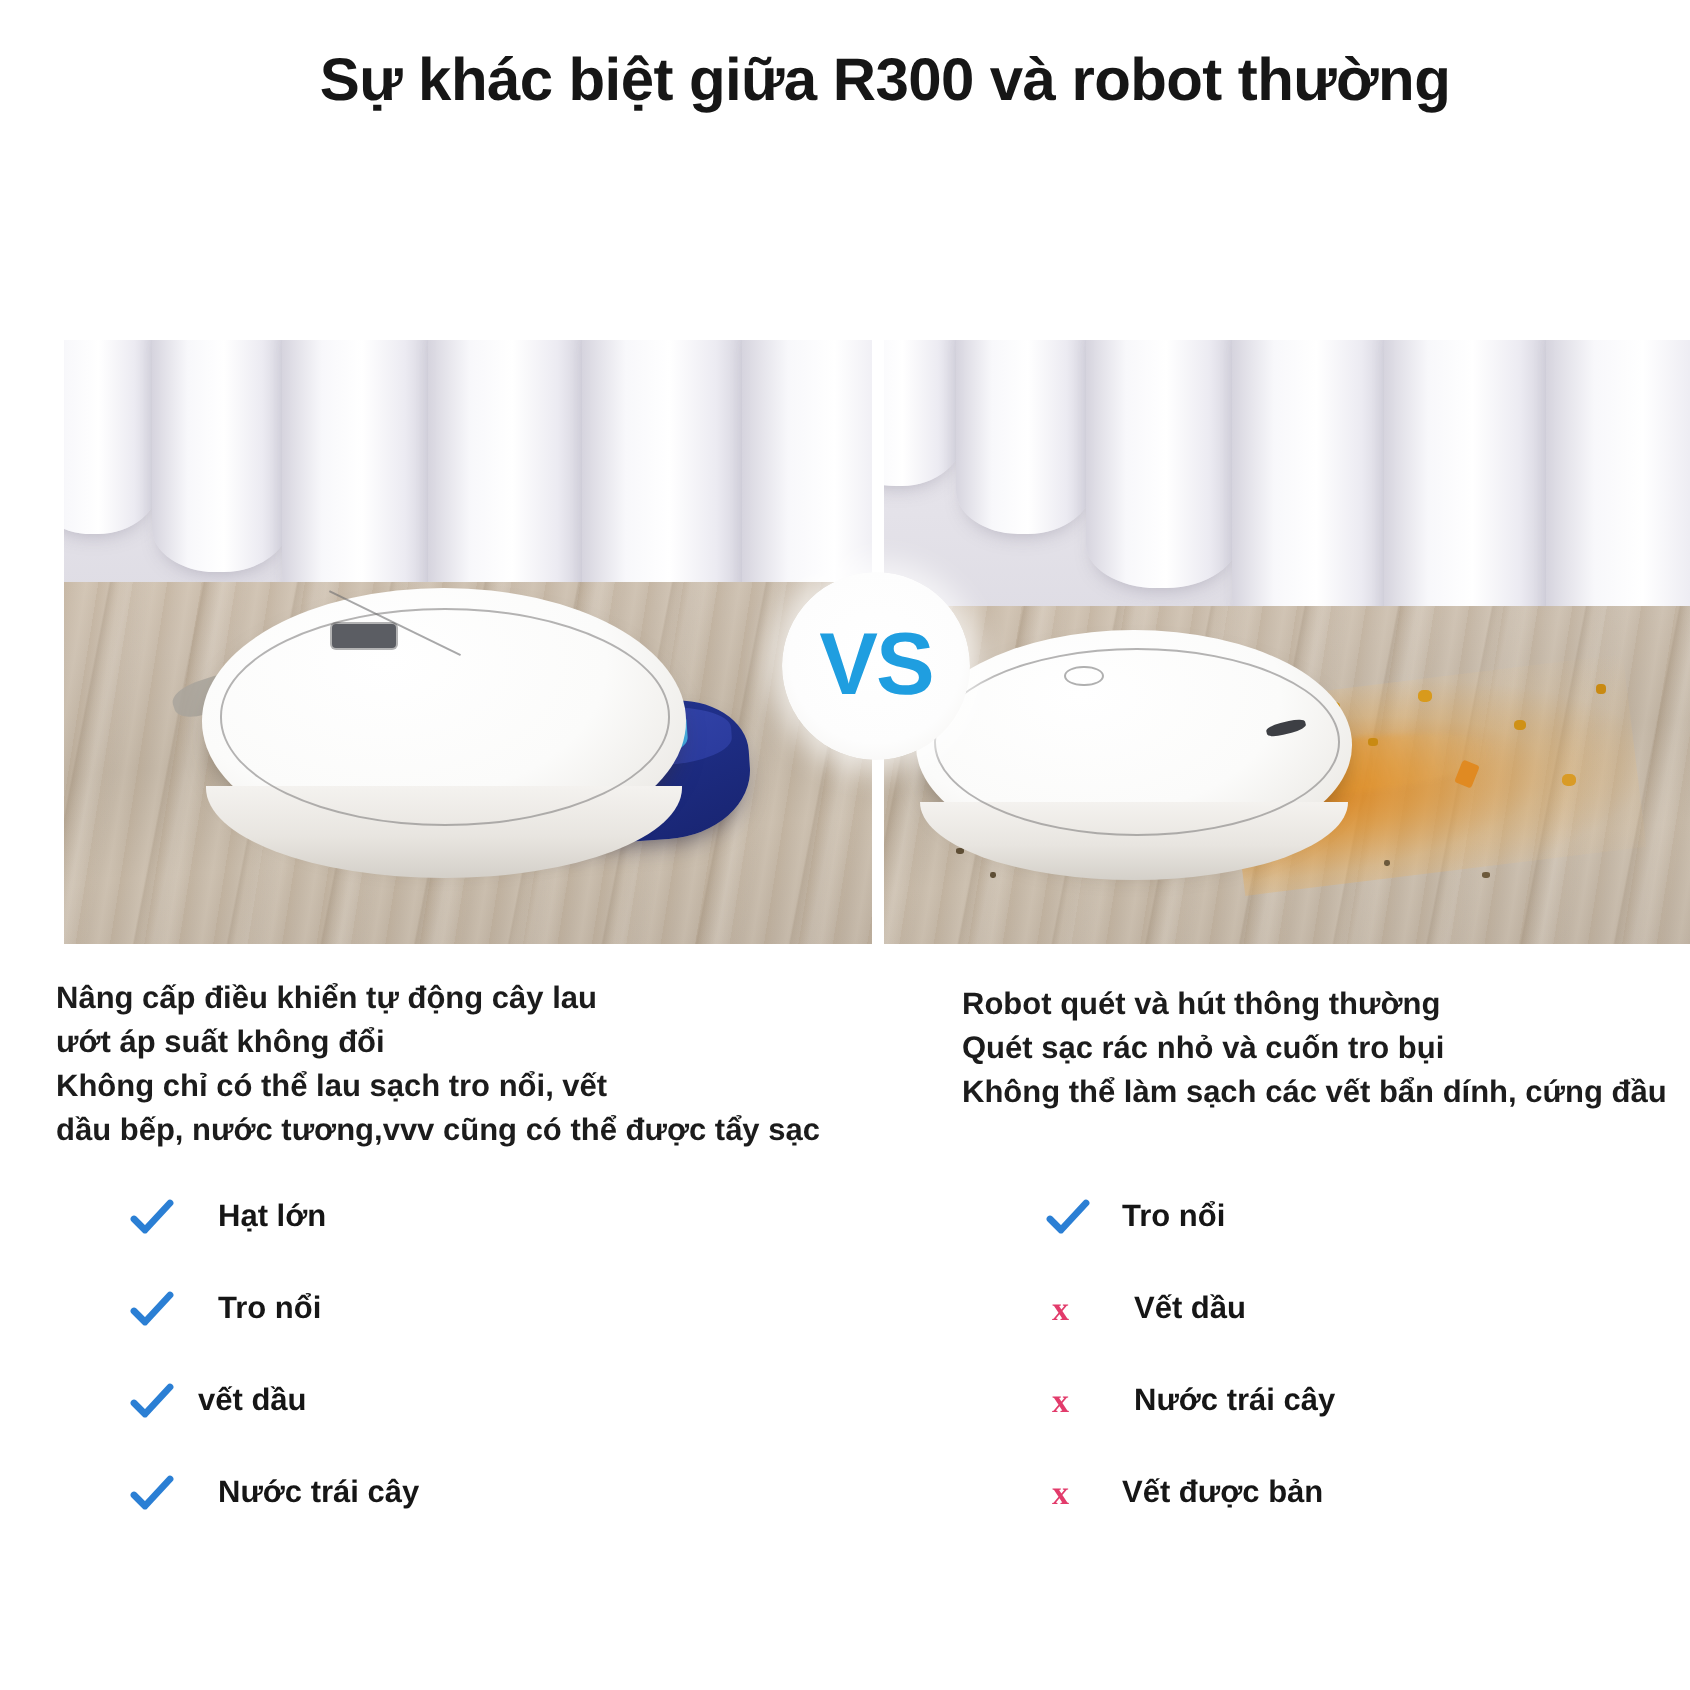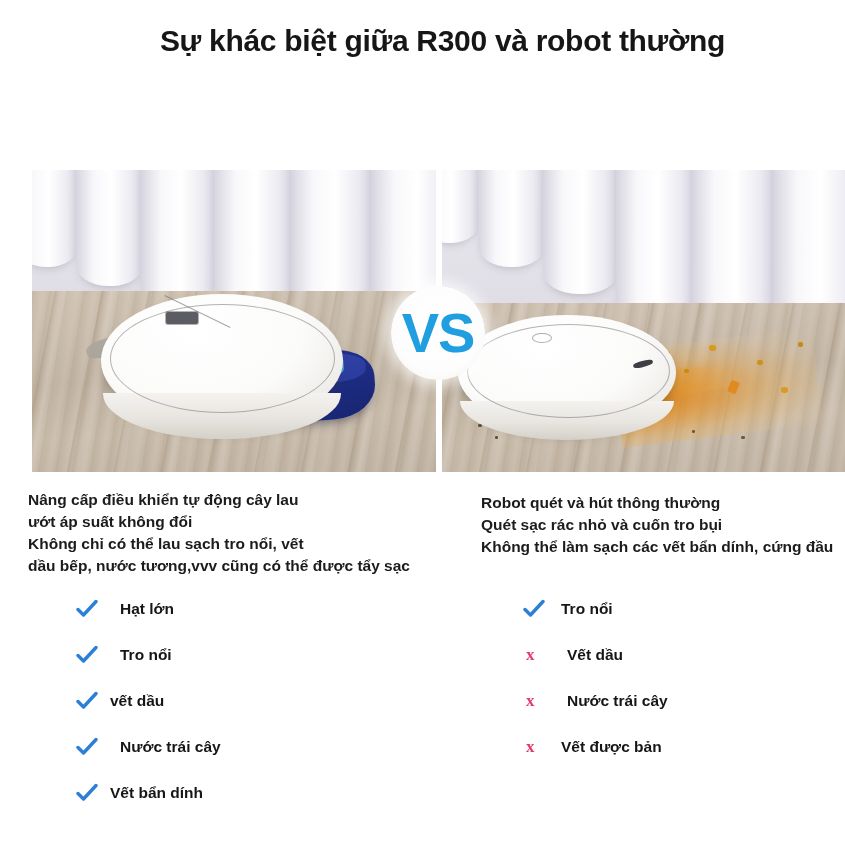--- a/index.html
+++ b/index.html
@@ -160,39 +160,39 @@
   
   .vs-badge{
     position:absolute;left:371px;top:286px;
     width:94px;height:94px;border-radius:50%;
     background:radial-gradient(circle at 50% 45%, #ffffff 0%, #fdfdfd 62%, #f6f5f3 84%, rgba(248,246,243,0.55) 100%);
     display:flex;align-items:center;justify-content:center;
     box-shadow:0 0 14px 6px rgba(255,255,255,0.65);
     z-index:5;
   }
   .vs-text{
-    font-size:56px;font-weight:bold;color:#1f9ee0;
+    font-size:44px;font-weight:bold;color:#1f9ee0;
     letter-spacing:-1px;line-height:1;
   }
 
   
   .desc{
     position:absolute;
     font-size:15.5px;
     font-weight:bold;
     line-height:1.42;
     color:#1c1c1c;
     white-space:pre-line;
   }
   .desc-left{left:8px;top:489px;width:430px;}
   .desc-right{left:461px;top:492px;width:384px;}
 
   
   .list{position:absolute;}
-  .list-left{left:56px;top:586px;width:330px;}
+  .list-left{left:45px;top:586px;width:330px;}
   .list-right{left:503px;top:586px;width:330px;}
 
   .row{
     position:relative;
     height:46px;
     display:flex;
     align-items:center;
   }
   .mark{
     width:30px;flex:0 0 30px;
@@ -329,28 +329,20 @@
       <span class="row-label ind-0">vết dầu</span>
     </div>
     <div class="row">
       <span class="mark check">
         <svg width="22" height="20" viewBox="0 0 22 20">
             <path d="M2 10.5 L7.5 16 L20 2.5" stroke="#2b7fd4" stroke-width="3.4" fill="none" stroke-linecap="round" stroke-linejoin="round"></path>
           </svg>
       </span>
       <span class="row-label ind-1">Nước trái cây</span>
     </div>
-    <div class="row">
-      <span class="mark check">
-        <svg width="22" height="20" viewBox="0 0 22 20">
-            <path d="M2 10.5 L7.5 16 L20 2.5" stroke="#2b7fd4" stroke-width="3.4" fill="none" stroke-linecap="round" stroke-linejoin="round"></path>
-          </svg>
-      </span>
-      <span class="row-label ind-0">Vết bẩn dính</span>
-    </div>
   </div>
 
   <div class="list list-right">
     <div class="row">
       <span class="mark check">
         <svg width="22" height="20" viewBox="0 0 22 20">
             <path d="M2 10.5 L7.5 16 L20 2.5" stroke="#2b7fd4" stroke-width="3.4" fill="none" stroke-linecap="round" stroke-linejoin="round"></path>
           </svg>
       </span>
       <span class="row-label ind-2">Tro nổi</span>

